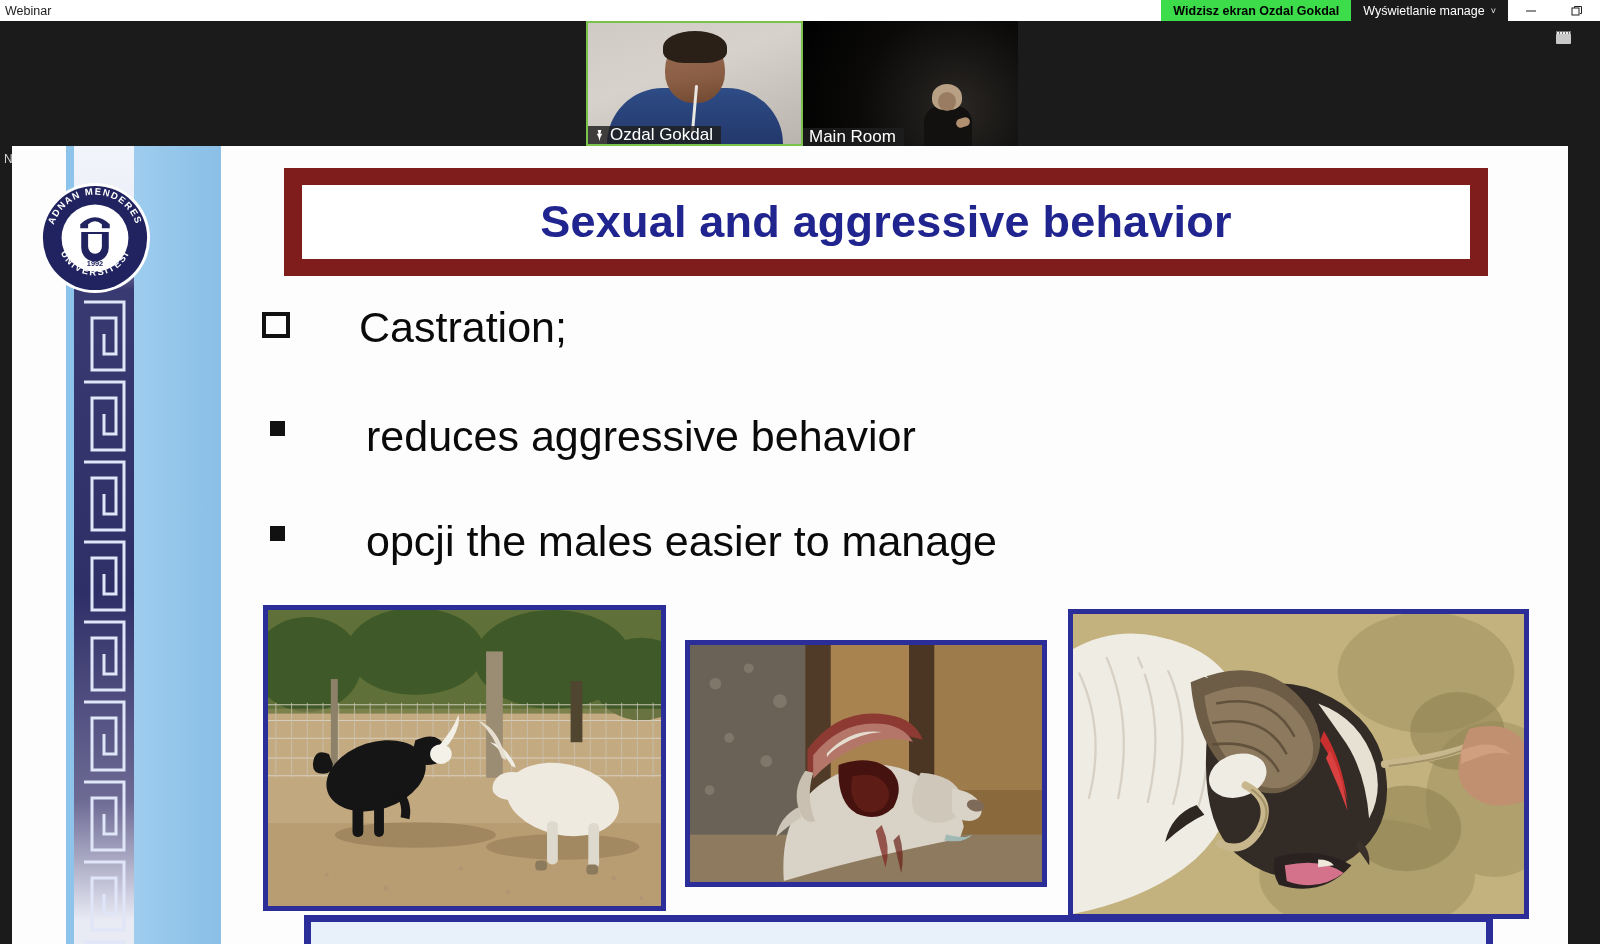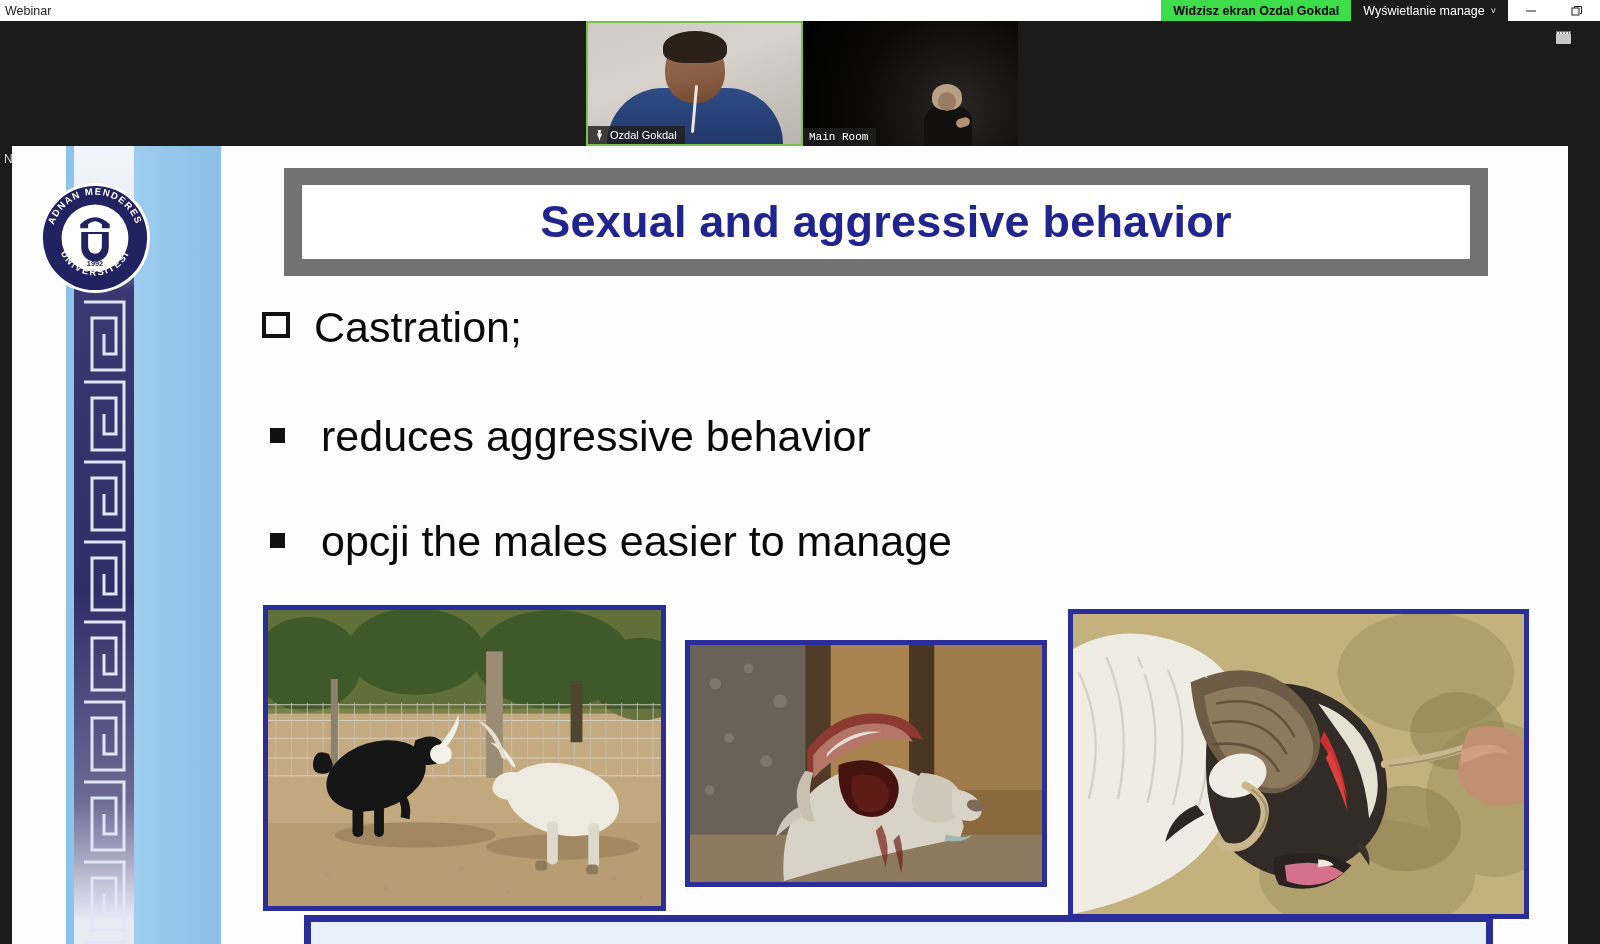--- a/index.html
+++ b/index.html
@@ -51,21 +51,20 @@
     background: #000; display: flex;
   }
   .tile { position: relative; overflow: hidden; }
   .tile-speaker {
     width: 217px; height: 125px; border: 2px solid #79c34b;
     background: linear-gradient(160deg,#cfcac4 0%,#d7d2cb 40%,#b9b4ad 100%);
   }
   .tile-room {
     width: 215px; height: 125px;
     background: radial-gradient(circle at 72% 70%, #2a2724 0%, #0b0a09 55%, #000 100%);
-    font-family: Liberation Mono, monospace;
   }
   
   .spk-head {
     position: absolute; left: 50%; top: 14px; transform: translateX(-50%);
     width: 60px; height: 66px; border-radius: 50% 50% 46% 46%;
     background: linear-gradient(170deg,#9c6f52 0%,#8a5e45 60%,#70482f 100%);
   }
   .spk-hair {
     position: absolute; left: 50%; top: 8px; transform: translateX(-50%);
     width: 64px; height: 32px; border-radius: 50% 50% 34% 34%;
@@ -96,21 +95,21 @@
   .room-body {
     position: absolute; left: 2px; top: 22px; width: 48px; height: 40px;
     border-radius: 16px 16px 0 0; background: #121110;
   }
   .room-hand {
     position: absolute; left: 34px; top: 34px; width: 14px; height: 9px;
     border-radius: 5px; background: #b18f71; transform: rotate(-18deg);
   }
   .tile-label {
     position: absolute; left: 0; bottom: 0; height: 18px;
-    background: rgba(30,30,30,.82); color: #fff; font-size: 11px;
+    background: rgba(30,30,30,.82); color: #fff; font-size: 17px;
     display: flex; align-items: center; gap: 5px; padding: 0 8px 0 6px;
     white-space: nowrap;
   }
   .pin-icon { width: 11px; height: 13px; display: block; }
 
   
   .mini-app-icon {
     position: absolute; left: 1556px; top: 31px; width: 15px; height: 13px;
     background: #c9c9c9; border-radius: 1px;
     box-shadow: inset 0 3px 0 #6f6f6f;
@@ -143,44 +142,44 @@
     background: linear-gradient(180deg,#f2f4fb 0%,#eceef8 9%,#3a3a72 18%,#2f2f68 56%,#6d6a94 82%,#e8eaf4 97%);
     overflow: hidden;
   }
   .meander { position: absolute; left: 0; top: 150px; width: 60px; }
   .logo {
     position: absolute; left: 24px; top: 33px; width: 118px; height: 118px;
   }
   
   .title-box {
     position: absolute; left: 272px; top: 22px; width: 1204px; height: 108px;
-    background: #737373; padding: 17px 18px;
+    background: #7f1d1d; padding: 17px 18px;
   }
   .title-inner {
     width: 100%; height: 100%; background: #ffffff;
     display: flex; align-items: center; justify-content: center;
   }
   .title-text {
     color: #20248e; font-size: 45px; font-weight: bold; letter-spacing: .2px;
     white-space: nowrap;
   }
   
   .bullets { position: absolute; left: 250px; top: 160px; width: 1220px; }
   .b-row { display: flex; align-items: baseline; color: #0a0a0a; }
   .b-row.level1 { margin-bottom: 66px; }
-  .b-row.level2 { margin-bottom: 62px; }
+  .b-row.level2 { margin-bottom: 62px; align-items: center; }
   .b-mark-square-open {
     width: 28px; height: 26px; border: 4px solid #111; margin-right: 24px;
     flex: 0 0 auto; position: relative; top: -4px;
   }
   .b-mark-square-solid {
     width: 15px; height: 15px; background: #111; margin-right: 36px;
     flex: 0 0 auto; position: relative; top: -8px; margin-left: 8px;
   }
-  .b-text { font-size: 43px; font-weight: 400; line-height: 1; white-space: nowrap; }
+  .b-text { font-size: 43px; font-weight: 400; line-height: 1; white-space: nowrap; margin-left: 45px; }
 
   
   .photo {
     position: absolute; border: 5px solid #2b2e99; background: #ccc; overflow: hidden;
   }
   .photo-goats { left: 251px; top: 459px; width: 403px; height: 306px; }
   .photo-wound { left: 673px; top: 494px; width: 362px; height: 247px; }
   .photo-ram   { left: 1056px; top: 463px; width: 461px; height: 310px; }
   .photo svg { display: block; width: 100%; height: 100%; }
 

